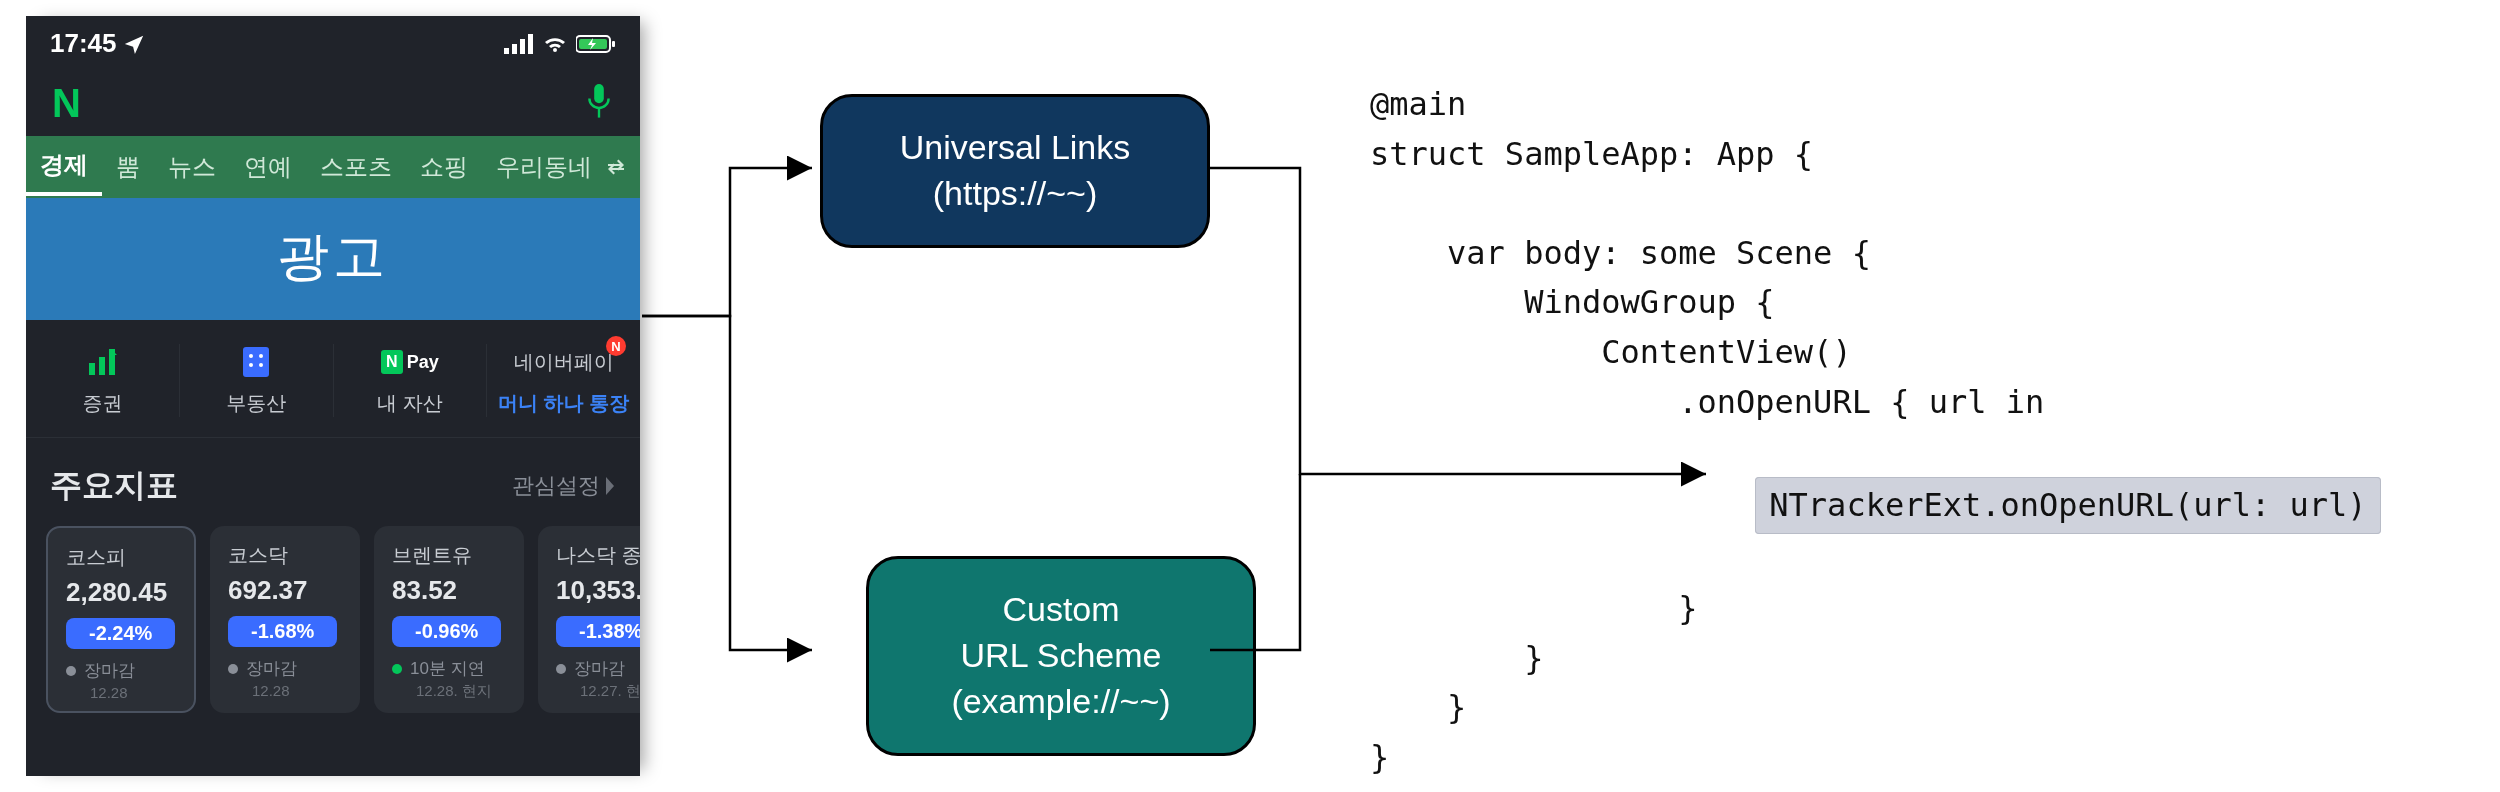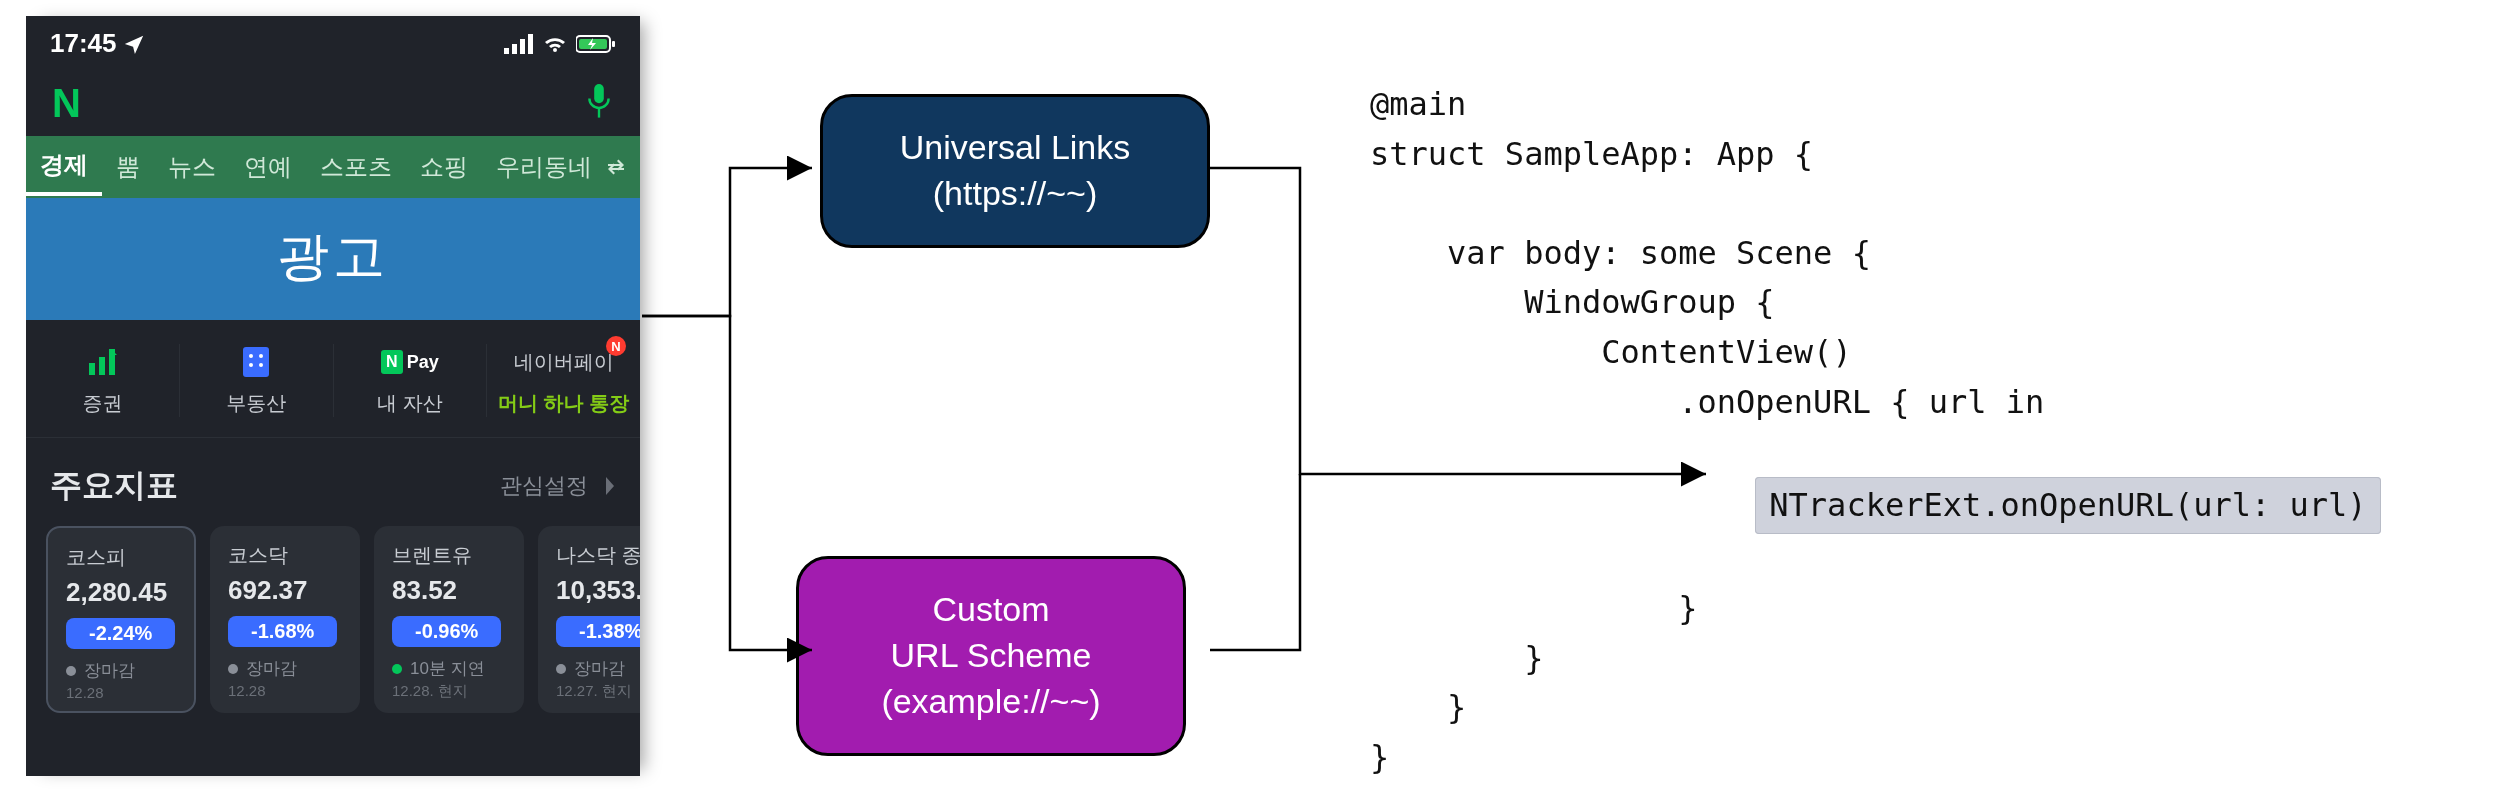--- a/index.html
+++ b/index.html
@@ -91,35 +91,35 @@
     flex: 1;
     text-align: center;
     color: #c8ccd2;
     font-size: 20px;
     border-right: 1px solid #2b2f36;
     position: relative;
     padding: 0 4px;
   }
   .quick-item:last-child { border-right: none; }
   .quick-icon { height: 36px; display:flex; align-items:center; justify-content:center; margin-bottom: 10px; }
-  .quick-item.naverpay .label-main { color: #84cc16; font-weight: 700; }
+  .quick-item.naverpay .label-main { color: #3b82f6; font-weight: 700; }
   .dot-n {
     position:absolute; top:-8px; right:14px;
     width:20px; height:20px; border-radius:50%;
     background:#ff3b30; color:#fff; font-size:13px; font-weight:700;
     display:flex; align-items:center; justify-content:center;
   }
 
   .section-head {
     display:flex; justify-content:space-between; align-items:center;
     padding: 26px 24px 18px 24px;
     color:#e6e8eb;
   }
   .section-title { font-size: 32px; font-weight:700; }
-  .section-more { color:#8a8f98; font-size:22px; display:flex; align-items:center; gap:16px;}
+  .section-more { color:#8a8f98; font-size:22px; display:flex; align-items:center; gap:4px;}
 
   .cards {
     display:flex; gap:14px; padding: 0 20px 12px 20px;
   }
   .card {
     background:#2b2f36;
     border-radius:14px;
     padding:16px 18px 10px 18px;
     flex: 0 0 150px;
     color:#e6e8eb;
@@ -137,42 +137,42 @@
     padding:4px 23px;
     border-radius:8px;
     margin-bottom:10px;
   }
   .card-foot {
     display:flex; align-items:center; gap:8px;
     color:#8a8f98; font-size:17px;
   }
   .foot-dot { width:10px; height:10px; border-radius:50%; background:#8a8f98; }
   .foot-dot.green { background:#03c75a; }
-  .card-time { color:#6b7078; font-size:15px; margin-top:2px;}
+  .card-time { color:#6b7078; font-size:15px; margin-top:2px;margin-left:24px;}
 
   
   .linkbox {
     position:absolute;
     width: 390px;
     border-radius: 32px;
     color: #fff;
     text-align:center;
     font-size: 34px;
     line-height: 1.35;
     display:flex; flex-direction:column; align-items:center; justify-content:center;
     border: 3px solid #000;
     padding: 28px 10px;
   }
   .linkbox.universal {
     left: 820px; top: 94px;
     background: #10375e;
   }
   .linkbox.custom {
-    left: 796px; top: 556px;
-    background: #a21caf;
+    left: 866px; top: 556px;
+    background: #0f766e;
     justify-content: space-between;
   }
 
   
   svg.arrows {
     position:absolute; left:0; top:0; width:2500px; height:792px;
     pointer-events:none;
   }
 
   

